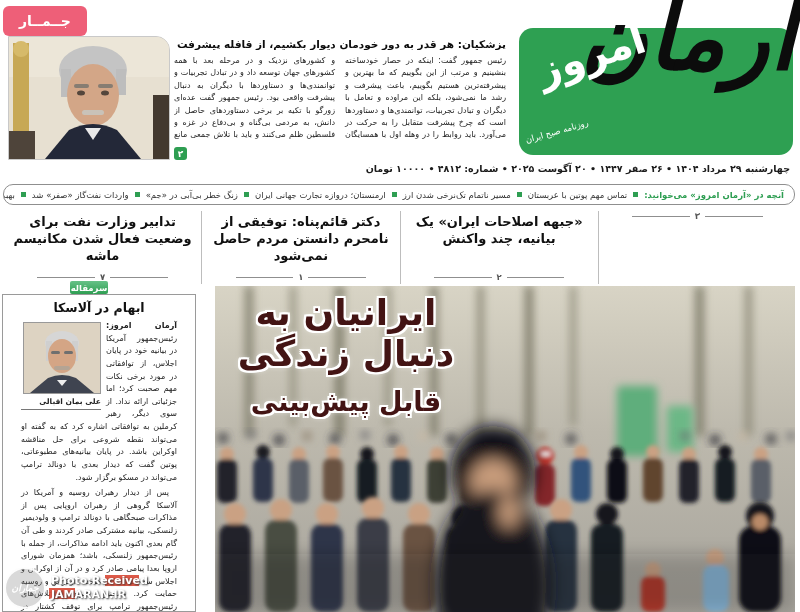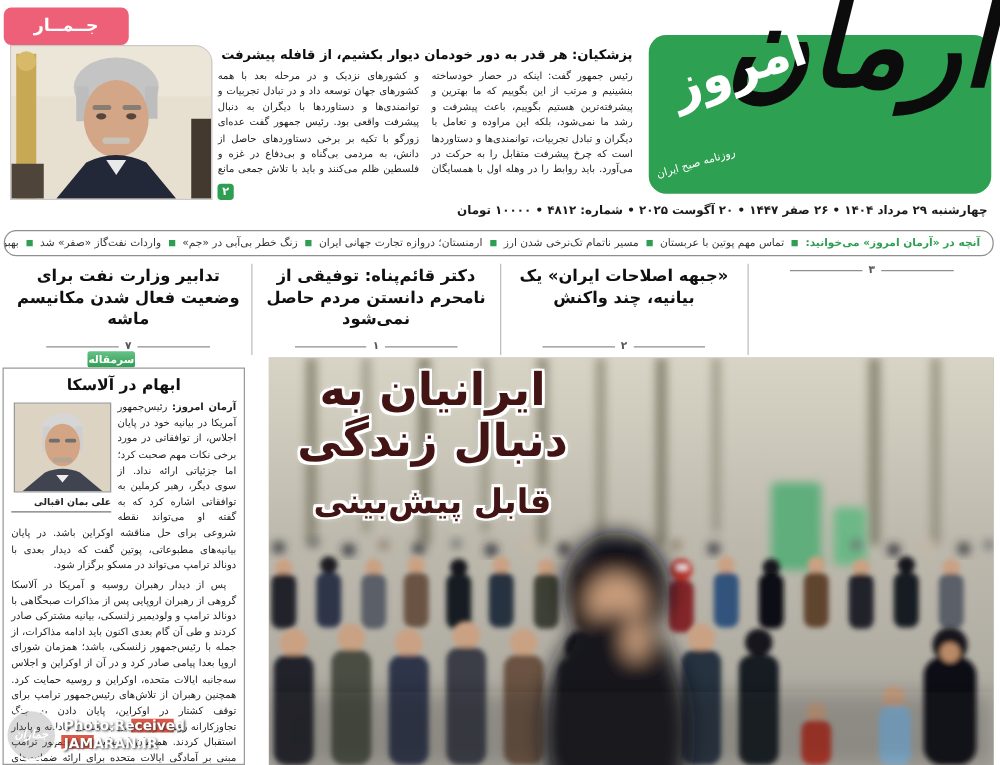--- a/index.html
+++ b/index.html
@@ -1,20 +1,20 @@
 <!DOCTYPE html>
 <html lang="fa"><head>
 <meta charset="utf-8">
 <style>
   html,body{margin:0;padding:0;background:#e9e9e9;}
   .page{position:relative;width:800px;height:612px;background:#ffffff;overflow:hidden;
         font-family:"DejaVu Sans","Liberation Sans",sans-serif;}
 
   
-  .tag{position:absolute;left:3px;top:6px;width:100px;height:30px;background:#ee5f78;
+  .tag{position:absolute;left:3px;top:6px;width:84px;height:30px;background:#ee5f78;
        border-radius:6px;color:#fff;font-weight:bold;font-size:14px;display:flex;
        align-items:center;justify-content:center;letter-spacing:1px;}
   .tag::after{content:"";position:absolute;left:6px;bottom:-6px;width:0;height:0;
        border-left:12px solid #ee5f78;border-bottom:7px solid transparent;}
 
   
   .pez{position:absolute;left:8px;top:36px;width:160px;height:122px;border:1px solid #c9c9c9;
        border-radius:0 14px 0 0;overflow:hidden;background:#e6dfd0;}
 
   
@@ -57,21 +57,21 @@
        text-align:center;letter-spacing:-0.2px;}
   .hrule{display:flex;align-items:center;gap:5px;width:72%;margin:0 auto 2px;}
   .hrule i{flex:1;height:1px;background:#8f8f8f;}
   .hrule b{font-size:8.5px;color:#555;}
 
   
   .edbadge{position:absolute;left:70px;top:281px;width:38px;height:13px;border-radius:2px;
        background:linear-gradient(180deg,#66c287,#2e9e52);color:#fff;font-size:8.5px;
        font-weight:bold;display:flex;align-items:center;justify-content:center;}
   .edbox{position:absolute;left:2px;top:294px;width:194px;height:318px;box-sizing:border-box;
-       border:1px solid #9a9a9a;background:#fff;padding:3px 6px;direction:rtl;overflow:hidden;}
+       border:1px solid #9a9a9a;background:#fff;padding:3px 18px;direction:rtl;overflow:hidden;}
   .edbox h3{margin:2px 0 5px;font-size:12.5px;font-weight:bold;color:#101010;text-align:center;}
   .edfig{float:left;width:80px;margin:2px 5px 2px 0;}
   .edfig .ph{width:78px;height:72px;border:1px solid #999;box-sizing:border-box;display:block;}
   .edfig figcaption{font-size:7.5px;font-weight:bold;color:#222;text-align:right;
        padding:2px 0 1px;border-bottom:1px solid #777;}
   .edtext{font-size:8px;line-height:1.58;text-align:justify;color:#222;}
   .edtext p{margin:0 0 3px;}
   .edtext p.ind{text-indent:8px;}
 
   

